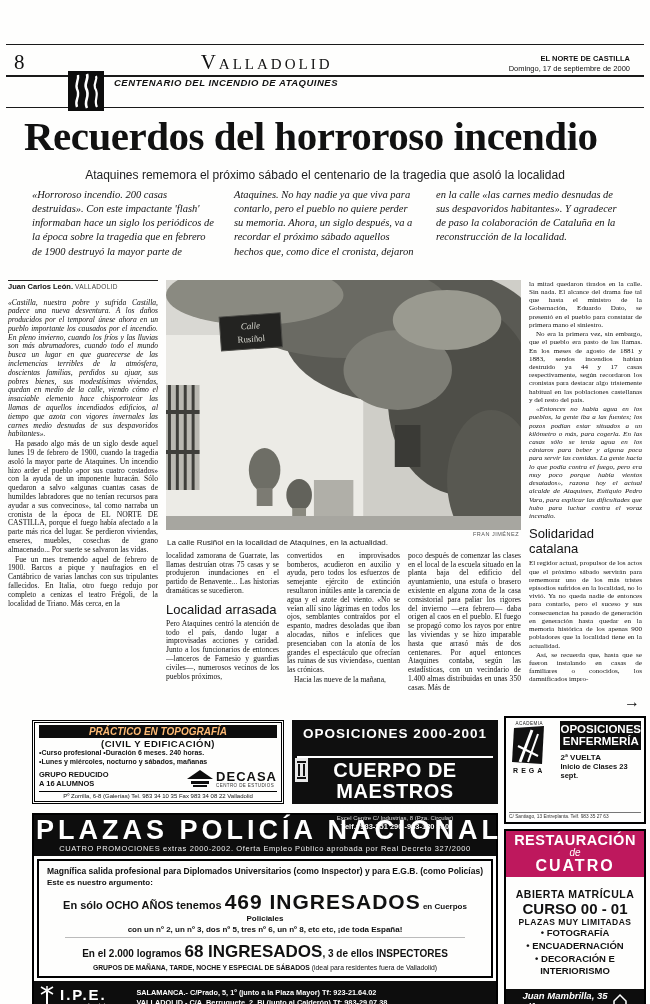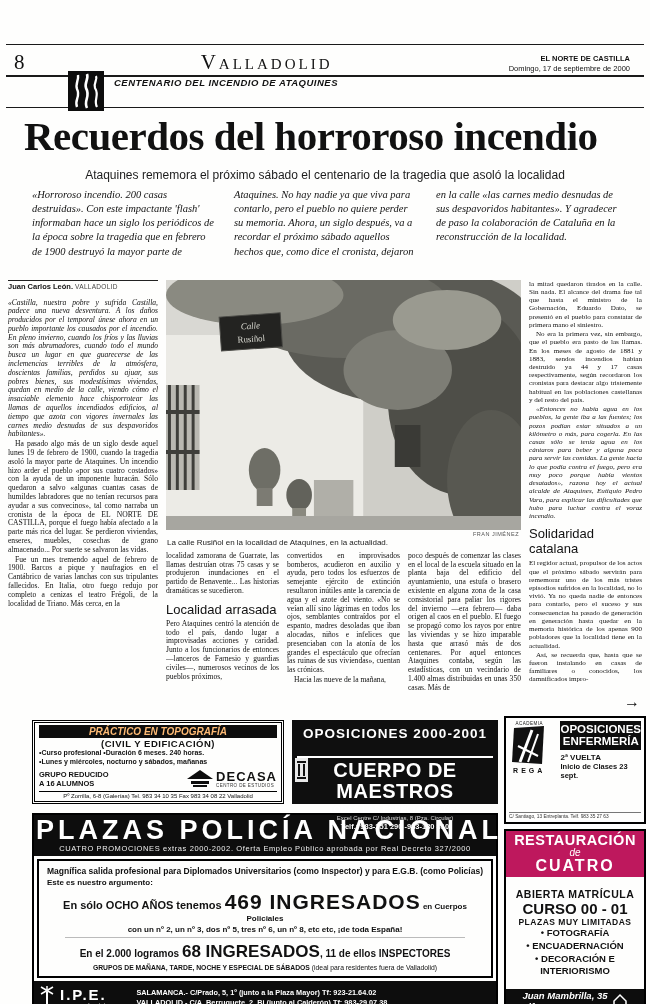--- a/index.html
+++ b/index.html
@@ -291,21 +291,21 @@
         </div>
         <div class="pol-body">
           <div class="pol-l1">Magnífica salida profesional para Diplomados Universitarios (como Inspector) y para E.G.B. (como Policías)</div>
           <div class="pol-arg">Este es nuestro argumento:</div>
           <div class="pol-big">
             <span class="pre">En sólo OCHO AÑOS tenemos </span><span class="mid">469 INGRESADOS</span><span> en Cuerpos Policiales</span>
           </div>
           <div class="pol-small">con un nº 2, un nº 3, dos nº 5, tres nº 6, un nº 8, etc etc, ¡de toda España!</div>
           <div class="pol-div"></div>
           <div class="pol-l68">
-            <span>En el 2.000 logramos </span><span class="mid">68 INGRESADOS</span><span>, 11 de ellos INSPECTORES</span>
+            <span>En el 2.000 logramos </span><span class="mid">68 INGRESADOS</span><span>, 3 de ellos INSPECTORES</span>
           </div>
           <div class="pol-groups">
             <b>GRUPOS DE MAÑANA, TARDE, NOCHE Y ESPECIAL DE SÁBADOS</b><span> (ideal para residentes fuera de Valladolid)</span>
           </div>
         </div>
         <div class="pol-foot">
           <svg width="14" height="24" viewBox="0 0 14 24">
             <line x1="7" y1="6" x2="7" y2="24" stroke="#fff" stroke-width="2"></line>
             <line x1="1" y1="1" x2="13" y2="8" stroke="#fff" stroke-width="1.5"></line>
             <line x1="13" y1="1" x2="1" y2="8" stroke="#fff" stroke-width="1.5"></line>

